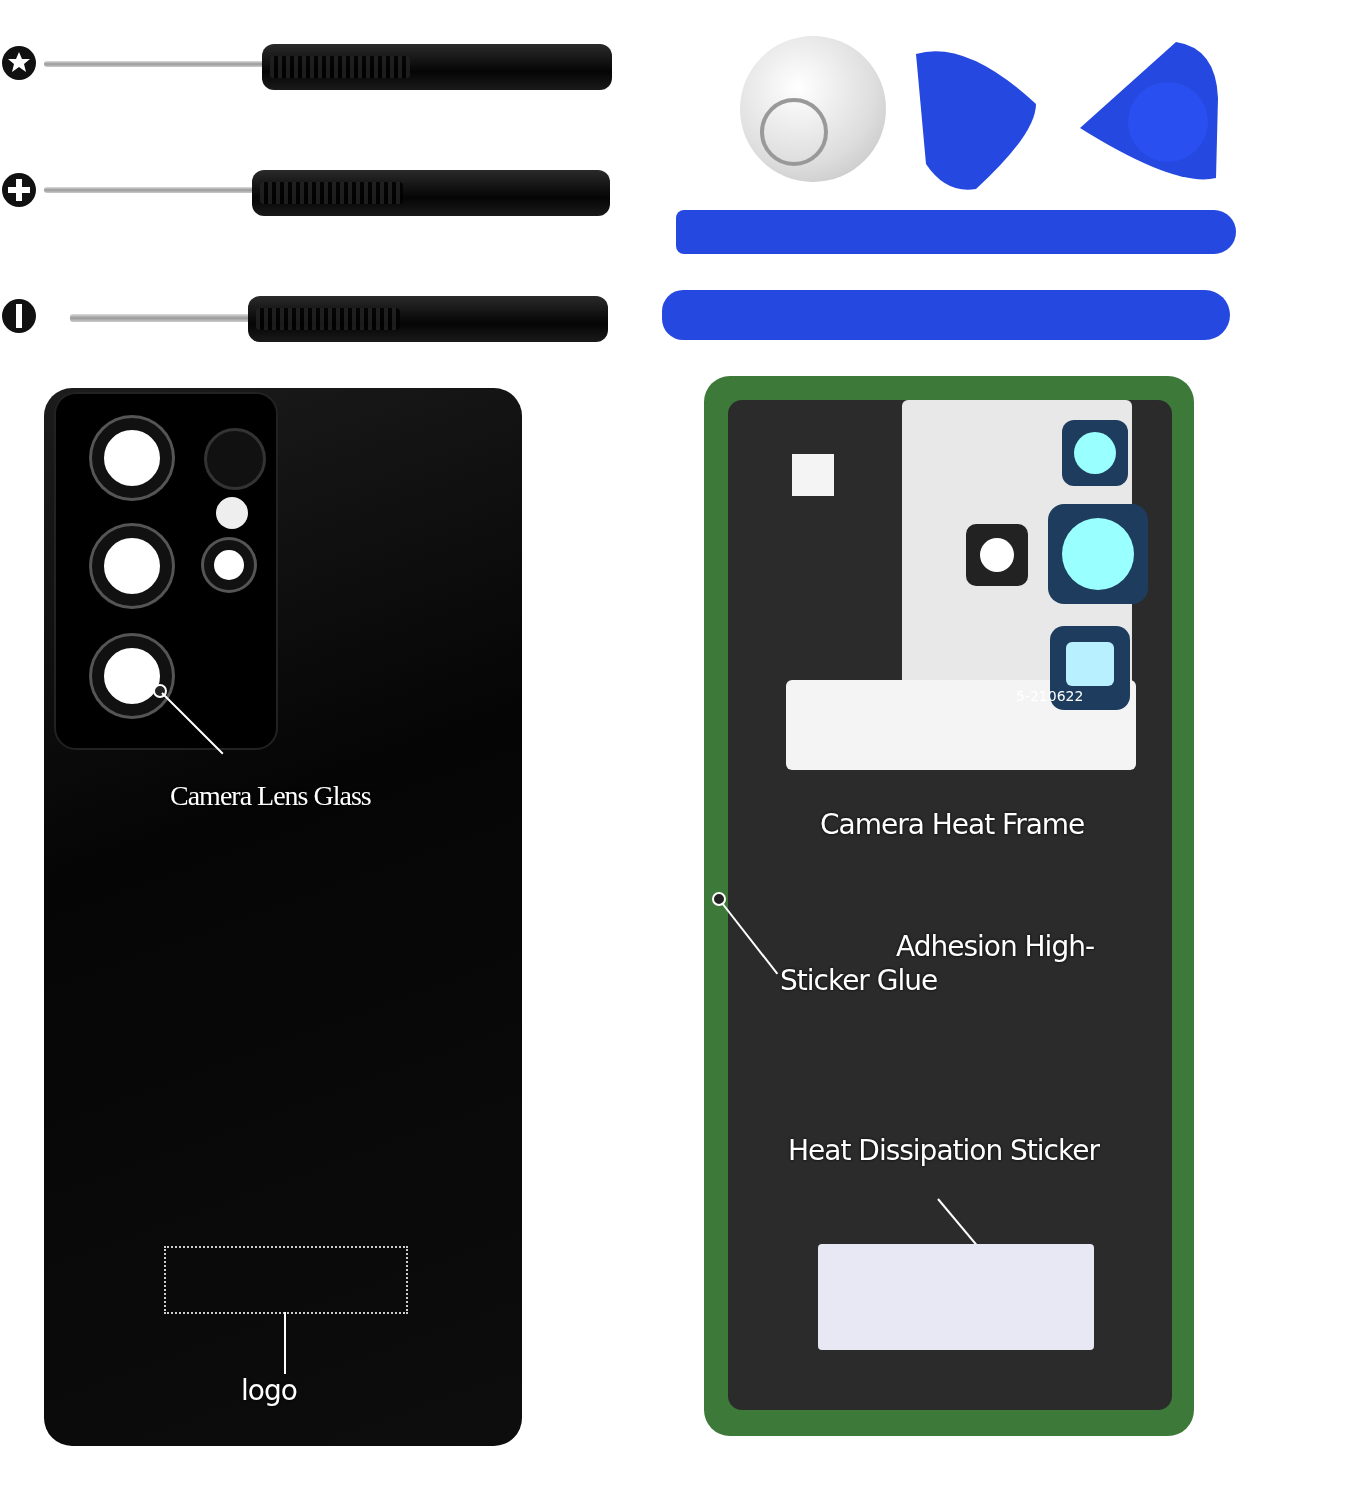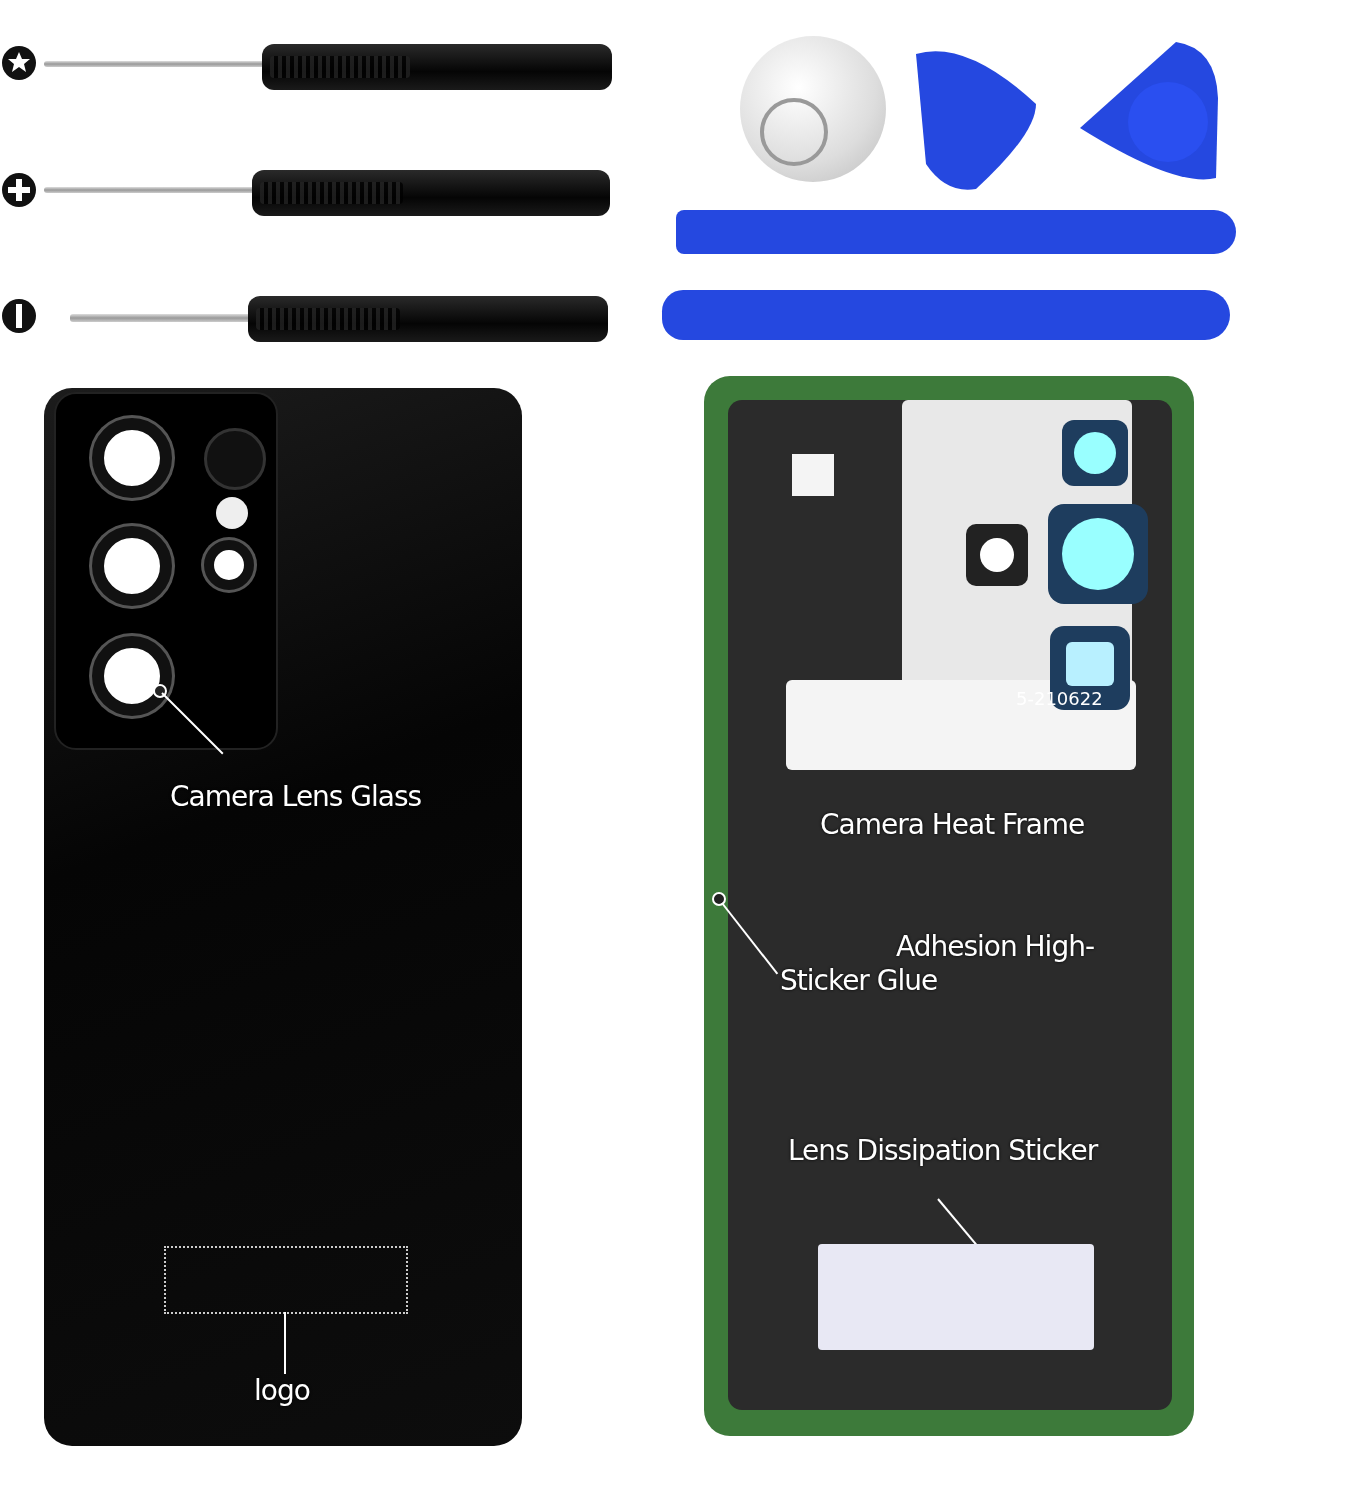--- a/index.html
+++ b/index.html
@@ -69,49 +69,49 @@
 </div>
 <div class="lens" style="left:92px;top:418px;width:56px;height:56px;"></div>
 <div class="lens" style="left:92px;top:526px;width:56px;height:56px;"></div>
 <div class="lens" style="left:92px;top:636px;width:56px;height:56px;border-radius:50%;"></div>
 <div class="abs" style="left:204px;top:428px;width:56px;height:56px;border-radius:50%;background:#111;border:3px solid #333;"></div>
 <div class="abs" style="left:216px;top:497px;width:32px;height:32px;border-radius:50%;background:#eee;"></div>
 <div class="lens" style="left:204px;top:540px;width:30px;height:30px;border-width:10px;"></div>
 
 <div class="dot" style="left:153px;top:684px;"></div>
 <div class="leader" style="left:162px;top:692px;width:86px;transform:rotate(45deg);"></div>
-<div class="label" style="left:170px;top:780px;">Camera Lens Glass</div>
+<div class="label" style="left:170px;top:780px;font-family:Liberation Serif, serif;">Camera Lens Glass</div>
 
 <div class="abs" style="left:164px;top:1246px;width:240px;height:64px;border:2px dotted #ccc;"></div>
 <div class="abs" style="left:284px;top:1312px;width:2px;height:62px;background:#fff;"></div>
-<div class="label" style="left:254px;top:1374px;">logo</div>
+<div class="label" style="left:241px;top:1374px;">logo</div>
 
 <div class="abs" style="left:704px;top:376px;width:490px;height:1060px;background:#3d7a3a;border-radius:26px;">
   <div class="abs" style="left:24px;top:24px;width:444px;height:1010px;background:#2b2b2b;border-radius:14px;"></div>
 </div>
 <div class="abs" style="left:786px;top:400px;width:350px;height:400px;">
   <div class="abs" style="left:116px;top:0;width:230px;height:340px;background:#e8e8e8;border-radius:6px;"></div>
   <div class="abs" style="left:0;top:280px;width:350px;height:90px;background:#f4f4f4;border-radius:6px;"></div>
   <div class="abs" style="left:276px;top:20px;width:66px;height:66px;border-radius:12px;background:#1e3d5e;">
       <div class="abs" style="left:12px;top:12px;width:42px;height:42px;border-radius:50%;background:#9ff;"></div>
     </div>
   <div class="abs" style="left:262px;top:104px;width:100px;height:100px;border-radius:16px;background:#1e3d5e;">
       <div class="abs" style="left:14px;top:14px;width:72px;height:72px;border-radius:50%;background:#9ff;"></div>
     </div>
   <div class="abs" style="left:180px;top:124px;width:62px;height:62px;border-radius:10px;background:#222;">
       <div class="abs" style="left:14px;top:14px;width:34px;height:34px;border-radius:50%;background:#fff;"></div>
     </div>
   <div class="abs" style="left:264px;top:226px;width:80px;height:84px;border-radius:14px;background:#1e3d5e;">
       <div class="abs" style="left:16px;top:16px;width:48px;height:44px;border-radius:6px;background:#b8f0ff;"></div>
     </div>
-  <div class="abs" style="left:230px;top:288px;color:#fff;font-size:18px;">5-210622</div>
+  <div class="abs" style="left:230px;top:288px;color:#fff;font-size:14px;">5-210622</div>
 </div>
 <div class="abs" style="left:792px;top:454px;width:42px;height:42px;background:#f4f4f4;"></div>
 
 <div class="label" style="left:820px;top:808px;">Camera Heat Frame</div>
 <div class="dot" style="left:712px;top:892px;"></div>
 <div class="leader" style="left:722px;top:902px;width:90px;transform:rotate(52deg);"></div>
 <div class="label" style="left:896px;top:930px;">Adhesion High-</div>
 <div class="label" style="left:780px;top:964px;">Sticker Glue</div>
 
-<div class="label" style="left:788px;top:1134px;">Lens Dissipation Sticker</div>
+<div class="label" style="left:788px;top:1134px;">Heat Dissipation Sticker</div>
 <div class="leader" style="left:938px;top:1198px;width:80px;transform:rotate(50deg);"></div>
 <div class="abs" style="left:818px;top:1244px;width:276px;height:106px;background:#e8e8f4;border-radius:4px;"></div>
 
 </body></html>

